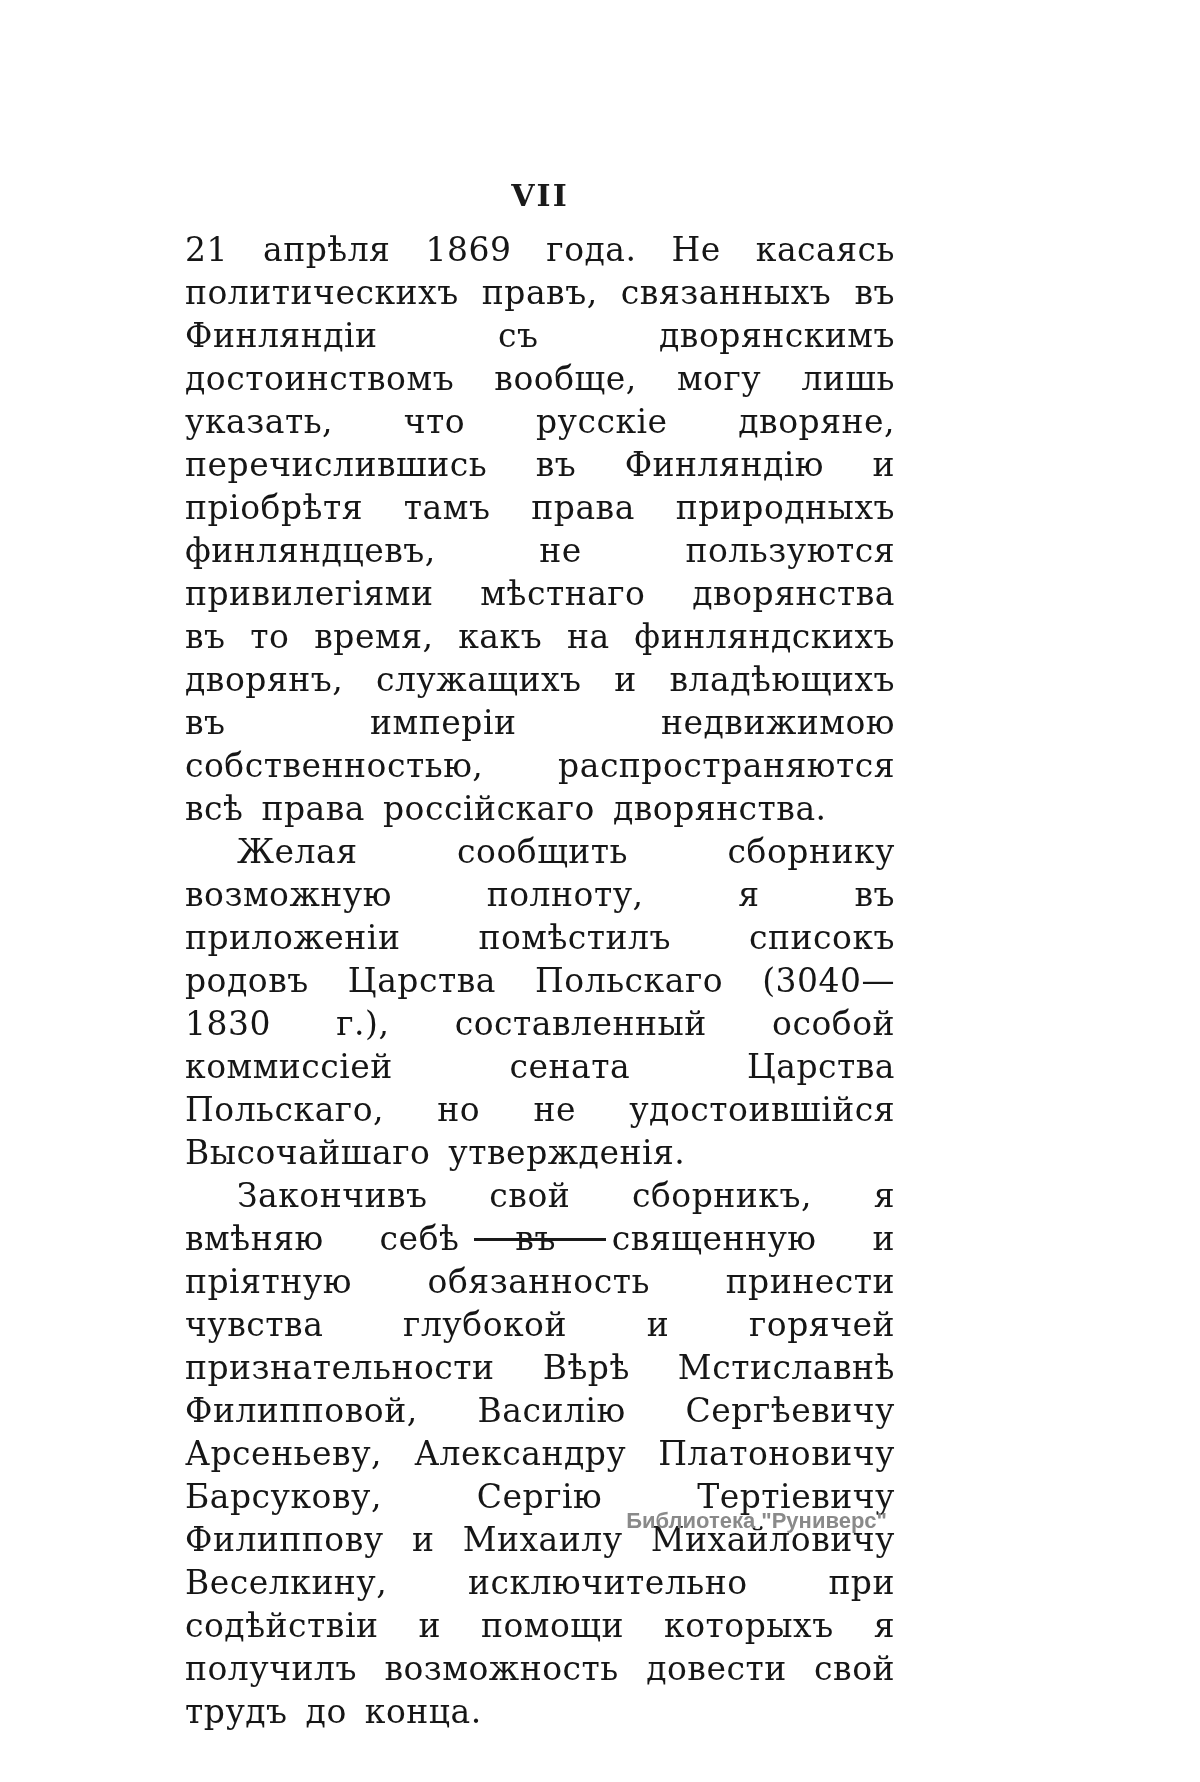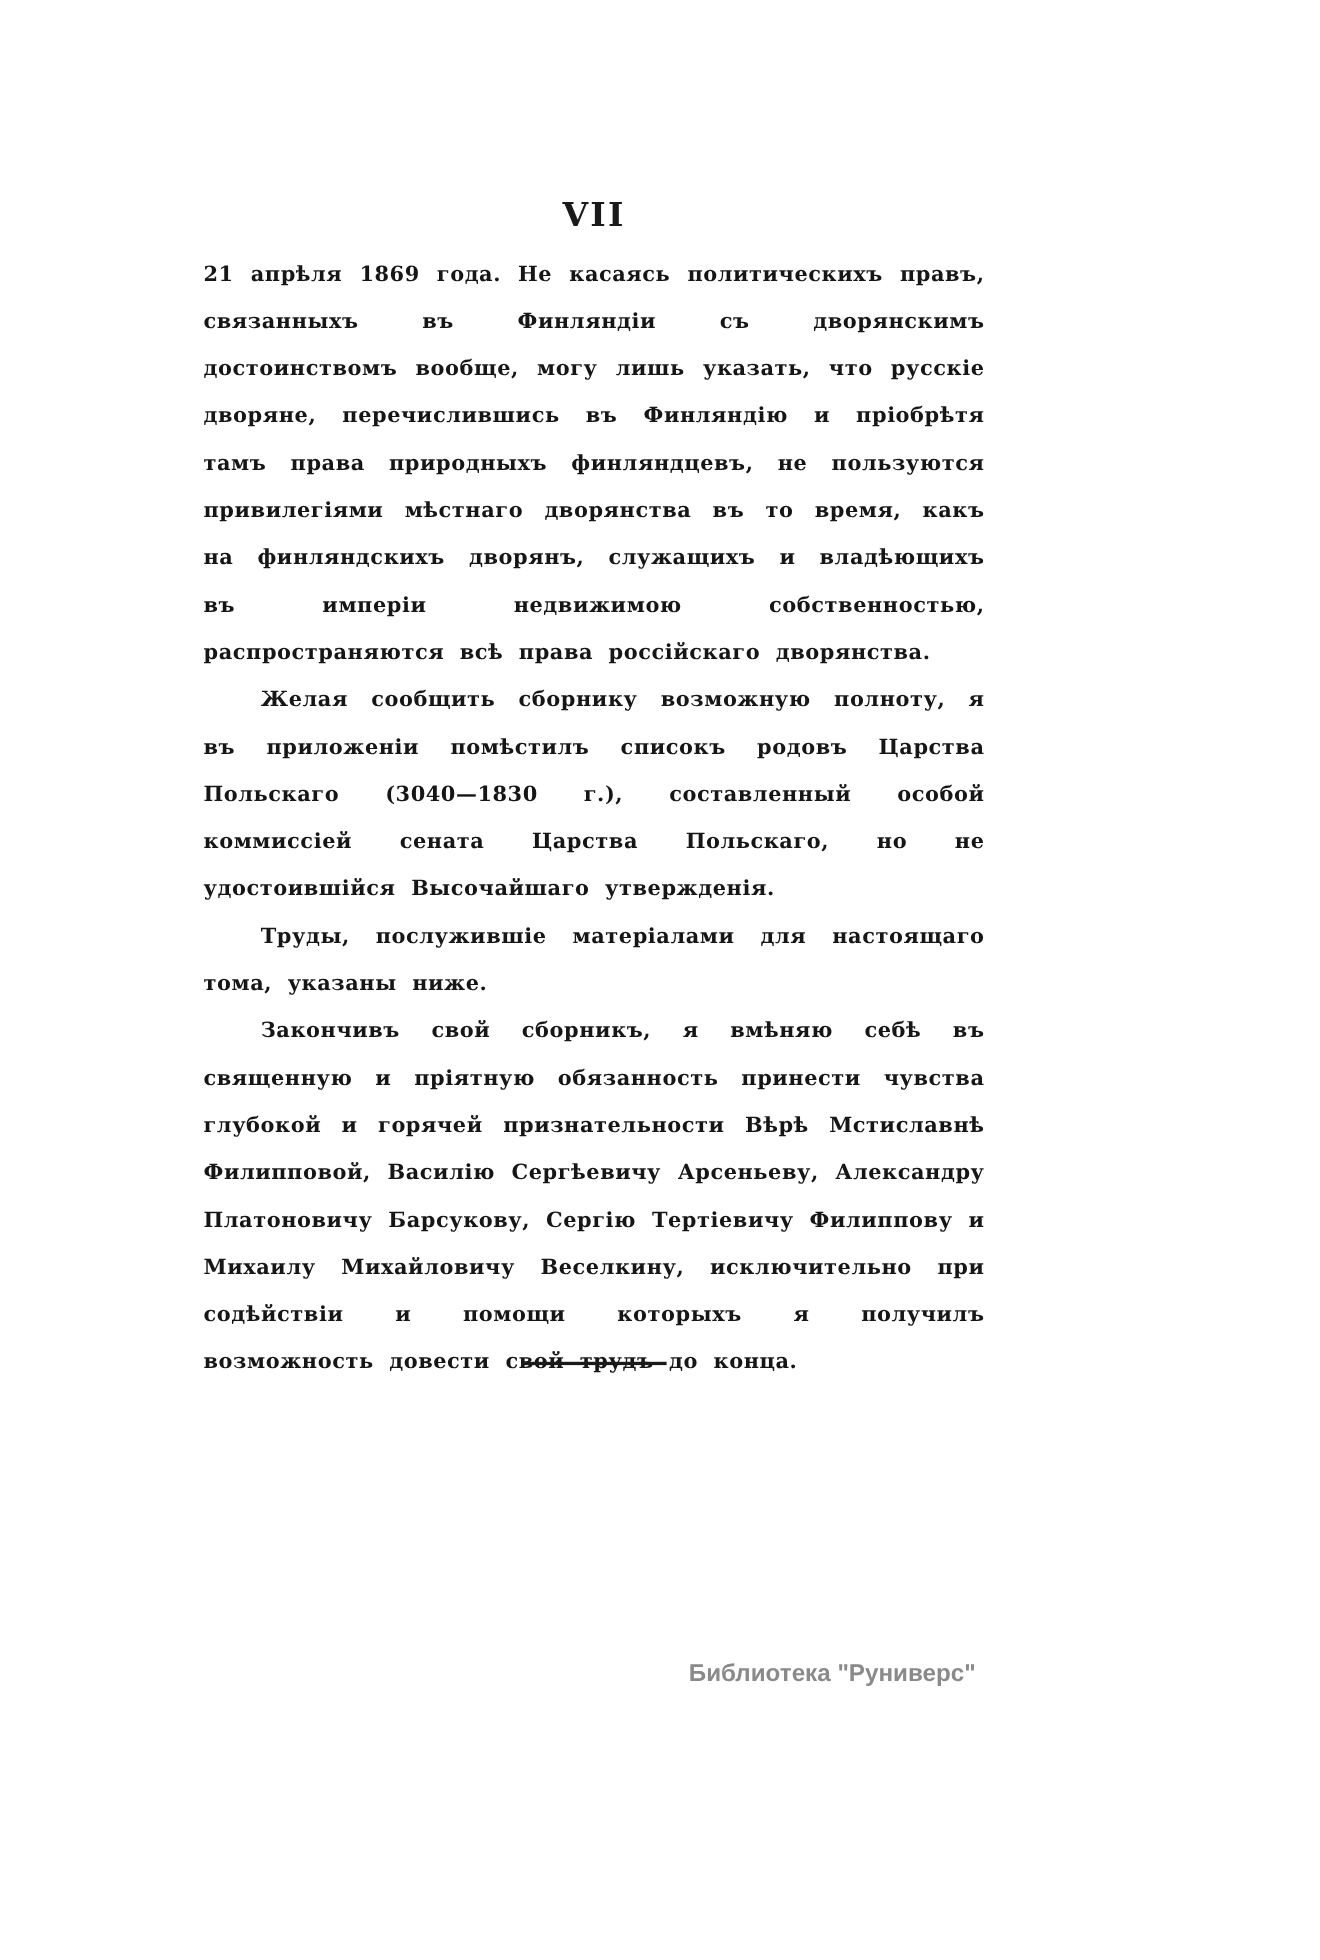--- a/index.html
+++ b/index.html
@@ -36,22 +36,22 @@
     font-weight: bold;
     letter-spacing: 2px;
     color: #1a1a1a;
   }
 
   .text-block {
     position: absolute;
     top: 228px;
     left: 185px;
     width: 710px;
-    font-size: 19px;
-    font-weight: bold;
+    font-size: 33px;
+    font-weight: normal;
     line-height: 43px;
     text-align: justify;
     word-spacing: 7px;
     letter-spacing: 0.5px;
     color: #161616;
   }
 
   .text-block p {
     margin: 0;
   }
@@ -88,21 +88,20 @@
 </head>
 <body>
 
 <div class="page">
 
   <div class="page-number">VII</div>
 
   <div class="text-block">
     <p>21 апрѣля 1869 года. Не касаясь политическихъ правъ, связанныхъ въ Финляндіи съ дворянскимъ достоинствомъ вообще, могу лишь указать, что русскіе дворяне, перечислившись въ Финляндію и пріобрѣтя тамъ права природныхъ финляндцевъ, не пользуются привилегіями мѣстнаго дворянства въ то время, какъ на финляндскихъ дворянъ, служащихъ и владѣющихъ въ имперіи недвижимою собственностью, распространяются всѣ права россійскаго дворянства.</p>
     <p class="indent">Желая сообщить сборнику возможную полноту, я въ приложеніи помѣстилъ списокъ родовъ Царства Польскаго (3040—1830 г.), составленный особой коммиссіей сената Царства Польскаго, но не удостоившійся Высочайшаго утвержденія.</p>
-    <p class="indent">Труды, послужившіе матеріалами для настоящаго тома, указаны ниже.</p>
     <p class="indent">Закончивъ свой сборникъ, я вмѣняю себѣ въ священную и пріятную обязанность принести чувства глубокой и горячей признательности Вѣрѣ Мстиславнѣ Филипповой, Василію Сергѣевичу Арсеньеву, Александру Платоновичу Барсукову, Сергію Тертіевичу Филиппову и Михаилу Михайловичу Веселкину, исключительно при содѣйствіи и помощи которыхъ я получилъ возможность довести свой трудъ до конца.</p>
   </div>
 
   <div class="divider">
     <div class="rule"></div>
   </div>
 
   <div class="watermark">Библиотека "Руниверс"</div>
 
 </div>

